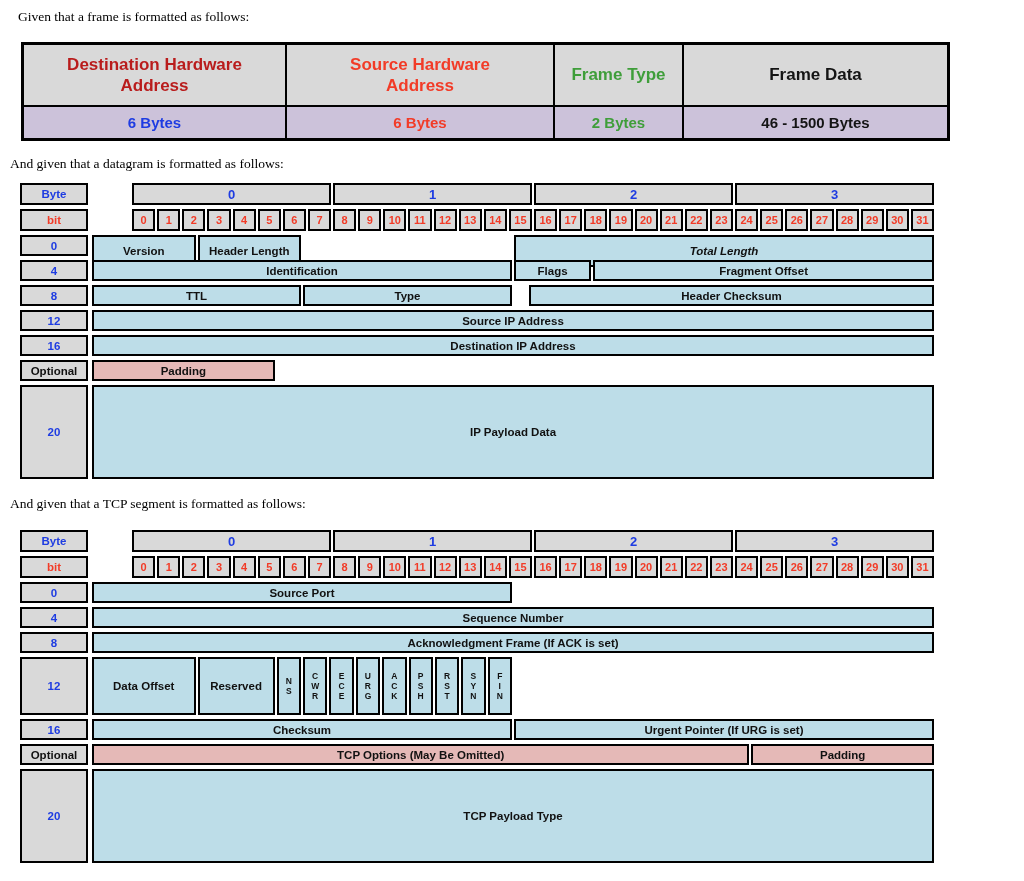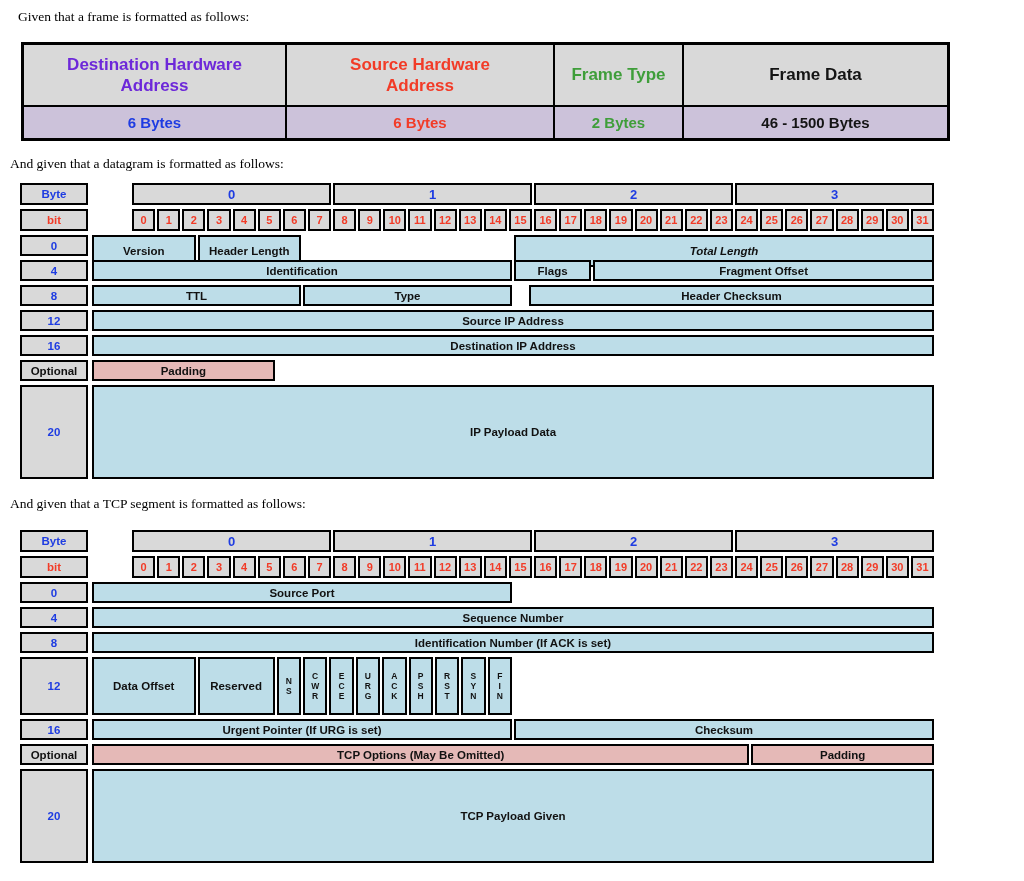--- a/index.html
+++ b/index.html
@@ -60,21 +60,21 @@
   .c-field     { background:var(--cell-blue); color:#111; font-size:11.5px; }
   .c-field.pink{ background:var(--cell-pink); }
   .c-field.vert{ white-space:pre-line; font-size:8.5px; line-height:1.2; }
 </style>
 </head>
 <body>
 
 <p class="intro" id="intro-frame">Given that a frame is formatted as follows:</p>
 
 <div class="frame-table" id="frame-table">
-    <div class="frame-cell hdr" style="color: #6d28d9;">Destination Hardware
+    <div class="frame-cell hdr" style="color: #b91c1c;">Destination Hardware
 Address</div>
     <div class="frame-cell hdr" style="color: rgb(242, 59, 39);">Source Hardware
 Address</div>
     <div class="frame-cell hdr" style="color: rgb(63, 158, 58);">Frame Type</div>
     <div class="frame-cell hdr" style="color: rgb(20, 20, 20);">Frame Data</div>
     <div class="frame-cell sz" style="color: rgb(30, 60, 226);">6 Bytes</div>
     <div class="frame-cell sz" style="color: rgb(242, 59, 39);">6 Bytes</div>
     <div class="frame-cell sz" style="color: rgb(63, 158, 58);">2 Bytes</div>
     <div class="frame-cell sz" style="color: rgb(20, 20, 20);">46 - 1500 Bytes</div>
   </div>
@@ -236,21 +236,21 @@
     </div>
     <div class="bt-row h21">
       <div class="bt-label ">4</div>
       <div class="bt-grid">
         <div class="c-field" style="grid-column: span 32;">Sequence Number</div>
       </div>
     </div>
     <div class="bt-row h21">
       <div class="bt-label ">8</div>
       <div class="bt-grid">
-        <div class="c-field" style="grid-column: span 32;">Identification Number (If ACK is set)</div>
+        <div class="c-field" style="grid-column: span 32;">Acknowledgment Frame (If ACK is set)</div>
       </div>
     </div>
     <div class="bt-row h58">
       <div class="bt-label ">12</div>
       <div class="bt-grid">
         <div class="c-field" style="grid-column: span 4;">Data Offset</div>
         <div class="c-field" style="grid-column: span 3;">Reserved</div>
         <div class="c-field vert" style="grid-column: span 1;">N
 S</div>
         <div class="c-field vert" style="grid-column: span 1;">C
@@ -275,30 +275,30 @@
 Y
 N</div>
         <div class="c-field vert" style="grid-column: span 1;">F
 I
 N</div>
       </div>
     </div>
     <div class="bt-row h21">
       <div class="bt-label ">16</div>
       <div class="bt-grid">
+        <div class="c-field" style="grid-column: span 16;">Checksum</div>
         <div class="c-field" style="grid-column: span 16;">Urgent Pointer (If URG is set)</div>
-        <div class="c-field" style="grid-column: span 16;">Checksum</div>
       </div>
     </div>
     <div class="bt-row h21">
       <div class="bt-label lbl-black">Optional</div>
       <div class="bt-grid">
         <div class="c-field pink" style="grid-column: span 25;">TCP Options (May Be Omitted)</div>
         <div class="c-field pink" style="grid-column: span 7;">Padding</div>
       </div>
     </div>
     <div class="bt-row h94">
       <div class="bt-label ">20</div>
       <div class="bt-grid">
-        <div class="c-field" style="grid-column: span 32;">TCP Payload Given</div>
+        <div class="c-field" style="grid-column: span 32;">TCP Payload Type</div>
       </div>
     </div>
   </div>
 
 </body></html>

